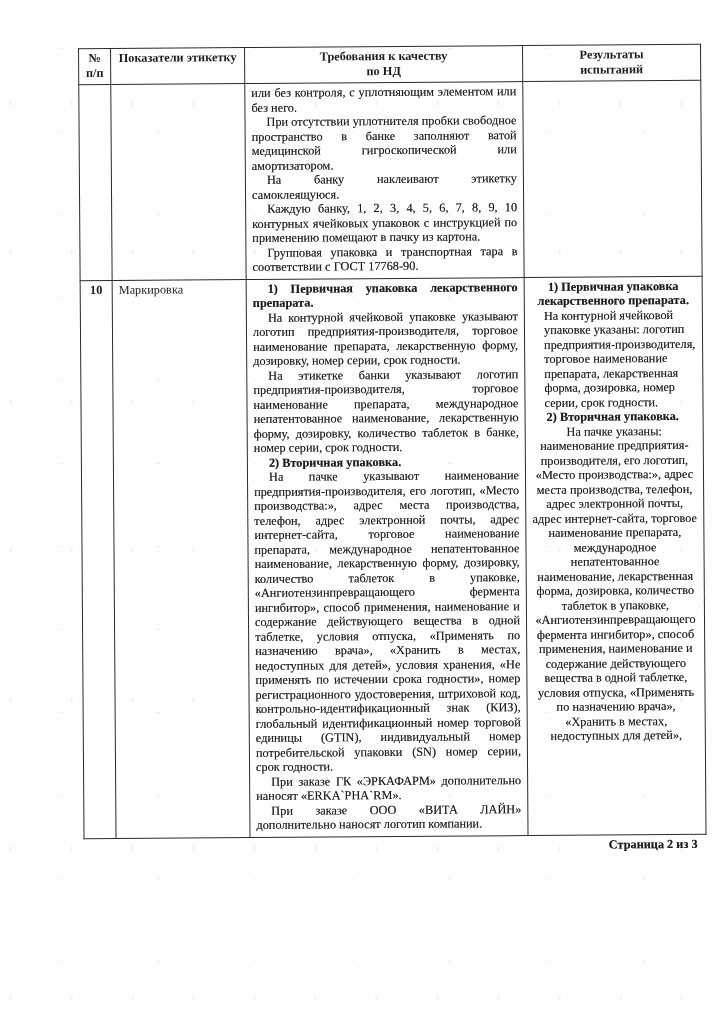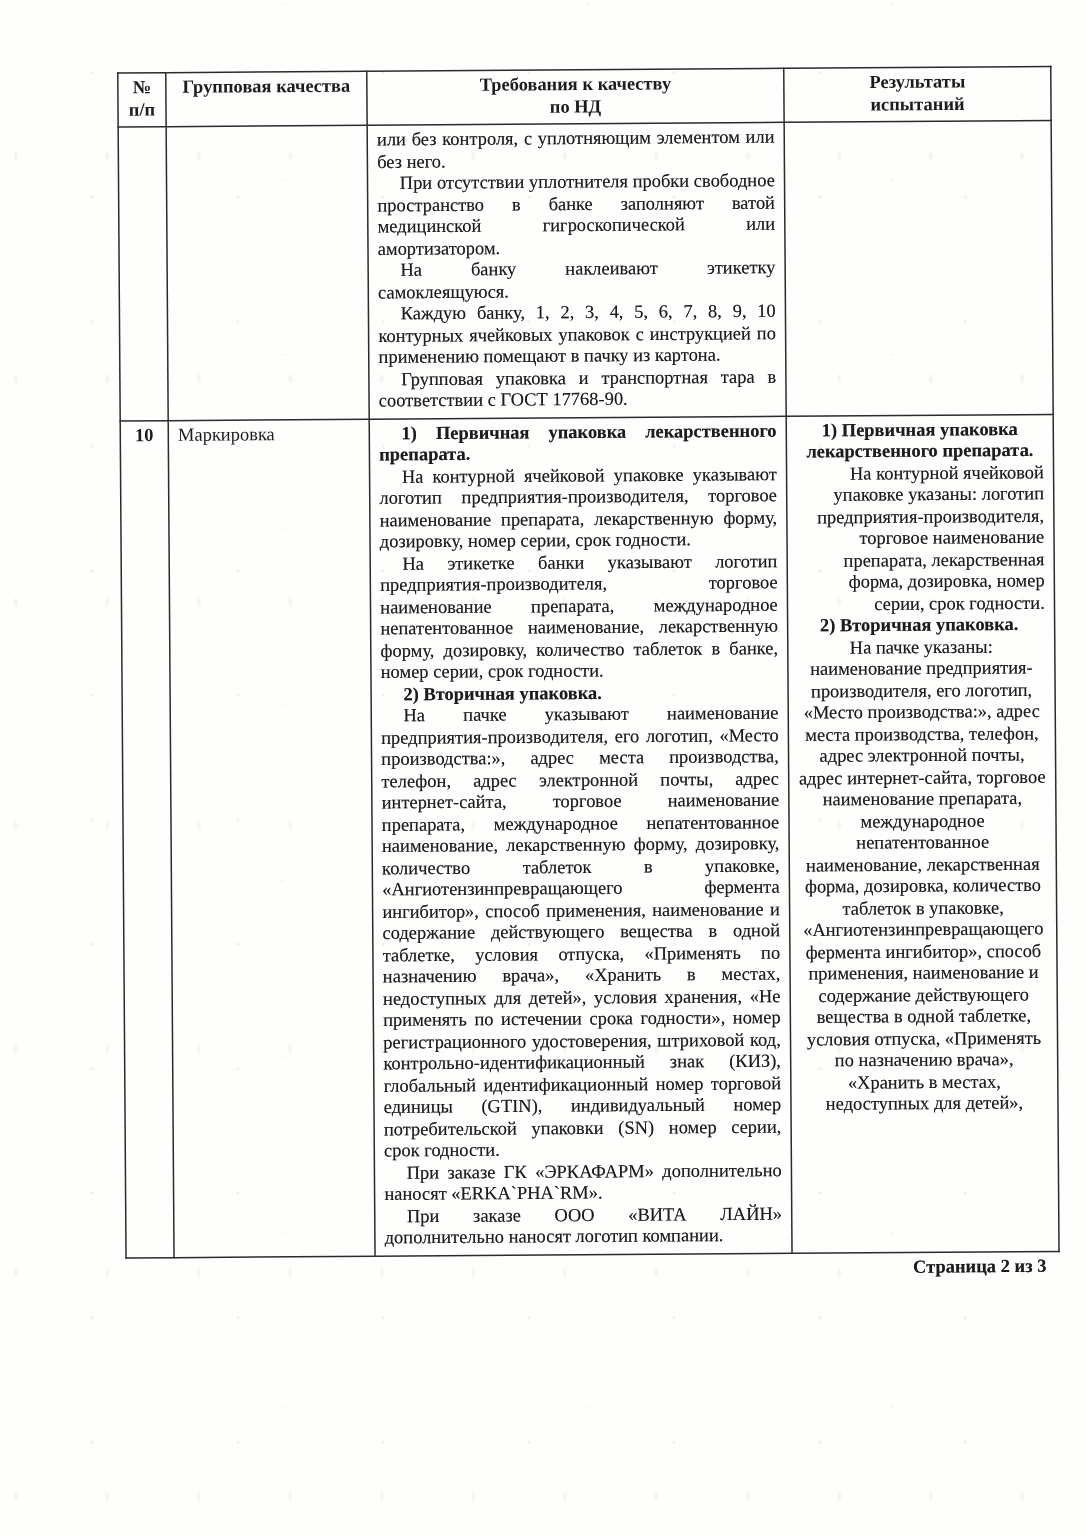--- a/index.html
+++ b/index.html
@@ -77,21 +77,21 @@
 
   .para {
     margin: 0;
     text-align: justify;
     text-shadow: 0 0 0.4px rgba(20,20,20,0.55);
   }
   .col-res .para { text-align: left; }
   .para.b { font-weight: bold; }
   .para.ind { text-indent: 15px; }
   .para.al-center { text-align: center; text-indent: 0; }
-  .para.al-left { text-align: right; margin-left: 13px; }
+  .para.al-left { text-align: left; margin-left: 13px; }
 
   .footer {
     width: 622px;
     text-align: right;
     font-size: 12.3px;
     font-weight: bold;
     padding: 2px 8px 0 0;
     box-sizing: border-box;
     text-shadow: 0 0 0.4px rgba(20,20,20,0.55);
   }
@@ -105,21 +105,21 @@
       <colgroup>
         <col style="width:32px">
         <col style="width:134px">
         <col style="width:278px">
         <col style="width:178px">
       </colgroup>
       <thead>
         <tr>
           <th class="hdr">№
 п/п</th>
-          <th class="hdr">Групповая качества</th>
+          <th class="hdr">Показатели этикетку</th>
           <th class="hdr">Требования к качеству
 по НД</th>
           <th class="hdr">Результаты
 испытаний</th>
         </tr>
       </thead>
       <tbody>
           <tr>
             <td class="col-num"></td>
             <td class="col-ind"></td>

